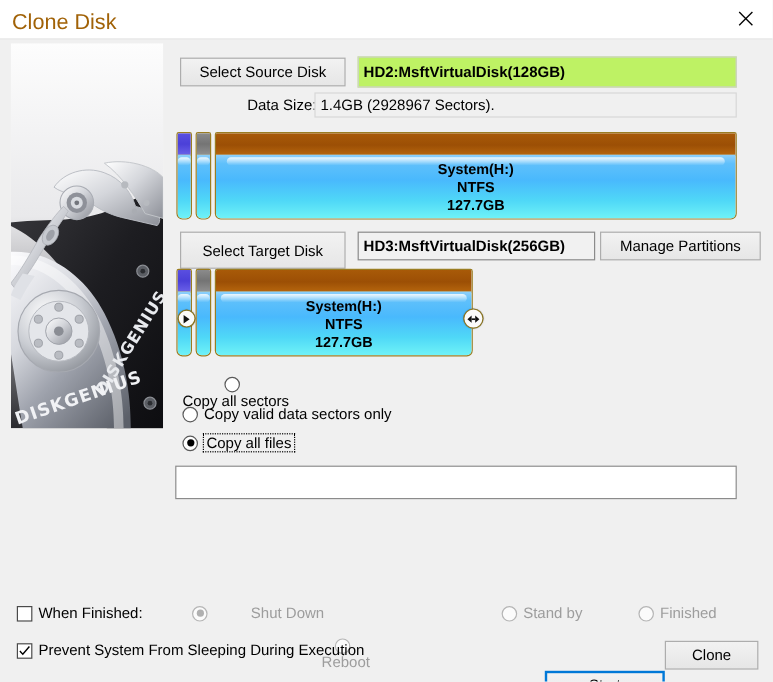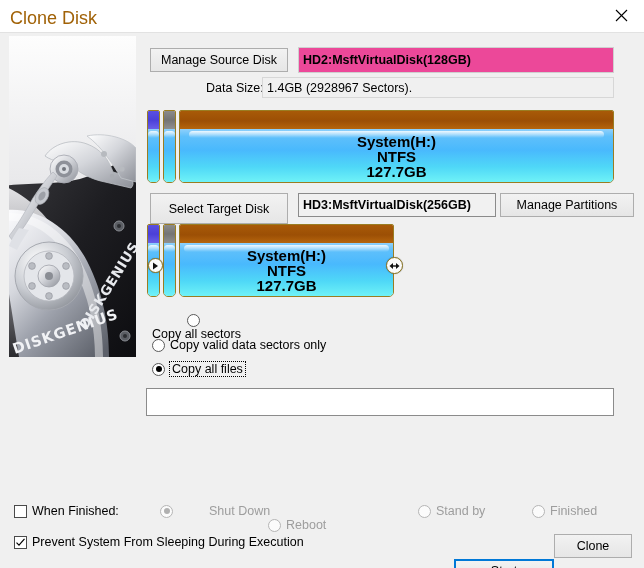--- a/index.html
+++ b/index.html
@@ -35,41 +35,41 @@
   
   .btn{
     position:absolute;box-sizing:border-box;
     background:linear-gradient(to bottom,#f2f2f2 0%,#e6e6e6 100%);
     border:1px solid #adadad;
     display:flex;align-items:center;justify-content:center;
     font-size:12.5px;color:#000;cursor:default;white-space:nowrap;
   }
   .field{
     position:absolute;box-sizing:border-box;
-    background:#ec4899;border:1px solid #cfcfcf;
+    background:#bef264;border:1px solid #cfcfcf;
     display:flex;align-items:center;
     padding-left:4px;font-size:12.5px;white-space:nowrap;overflow:hidden;
   }
   .field.bold{font-weight:bold;}
   .lbl{position:absolute;white-space:nowrap;font-size:12.5px;}
 
   
   .diskbar{position:absolute;}
   .part{
     position:absolute;box-sizing:border-box;
     border:1px solid #9a7d22;
     border-radius:2px 2px 5px 5px;
     overflow:hidden;
   }
   .part .hdr{position:absolute;left:0;top:0;right:0;height:18px;}
   .part .body{position:absolute;left:0;top:18px;right:0;bottom:0;}
   .part .txt{
     position:absolute;left:0;right:0;top:20px;bottom:0;
     display:flex;flex-direction:column;align-items:center;justify-content:center;
-    font-weight:bold;font-size:15px;line-height:15px;color:#000;
+    font-weight:bold;font-size:12px;line-height:15px;color:#000;
     text-align:center;pointer-events:none;
   }
   
   .hdr-blue{background:linear-gradient(to bottom,#5a4fe0 0%,#4b40d8 50%,#6a60e8 100%);
             border-bottom:1px solid #9a7d22;}
   .hdr-gray{background:linear-gradient(to bottom,#8b8b8b 0%,#747474 50%,#909090 100%);
             border-bottom:1px solid #9a7d22;}
   .hdr-brown{background:linear-gradient(to bottom,#a85a08 0%,#9c4f05 55%,#b5650d 100%);
              border-bottom:1px solid #9a7d22;}
   .hdr-silver{background:linear-gradient(to bottom,#cfcfcf 0%,#b4b4b4 50%,#c8c8c8 100%);
@@ -209,21 +209,21 @@
 
     <g transform="rotate(-58 104 252)">
       <text x="104" y="252" fill="#e8eaee" font-family="DejaVu Sans, sans-serif" font-size="13.5" font-weight="bold" letter-spacing="0.6" text-anchor="middle">DISKGENIUS</text>
     </g>
     <g transform="rotate(-19 58 300)">
       <text x="58" y="300" fill="#f1f2f5" font-family="DejaVu Sans, sans-serif" font-size="14.5" font-weight="bold" letter-spacing="1" text-anchor="middle">DISKGENIUS</text>
     </g>
   </svg>
 </div>
 
-<div class="btn" style="left:150px;top:48px;width:138px;height:24px;">Manage Source Disk</div>
+<div class="btn" style="left:150px;top:48px;width:138px;height:24px;">Select Source Disk</div>
 
 <div class="field bold" style="left:298px;top:47px;width:316px;height:26px;">HD2:MsftVirtualDisk(128GB)</div>
 
 <div class="lbl" style="left:206px;top:81px;">Data Size:</div>
 
 <div class="field" style="left:262px;top:77px;width:352px;height:21px;background:#f0f0f0;border:1px solid #d7d7d7;">1.4GB (2928967 Sectors).</div>
 
 <div class="diskbar" id="source-map" style="left:147px;top:110px;width:468px;height:73px;">
     <div class="part" style="left: 0px; top: 0px; width: 13px; height: 73px;">
       <div class="hdr hdr-blue"></div>
@@ -304,21 +304,21 @@
 <div class="radio-row" style="left:14px;top:504px;">
   <span class="check"></span>
   <span>When Finished:</span>
 </div>
 
 <div class="radio-row dis" style="left:160px;top:504px;gap:31px;">
   <span class="radio dis checked"></span>
   <span>Shut Down</span>
 </div>
 
-<div class="radio-row dis" style="left:268px;top:518px;">
+<div class="radio-row dis" style="left:268px;top:532px;flex-direction:column;">
   <span class="radio dis"></span>
   <span>Reboot</span>
 </div>
 
 <div class="radio-row dis" style="left:418px;top:504px;">
   <span class="radio dis"></span>
   <span>Stand by</span>
 </div>
 
 <div class="radio-row dis" style="left:532px;top:504px;">

